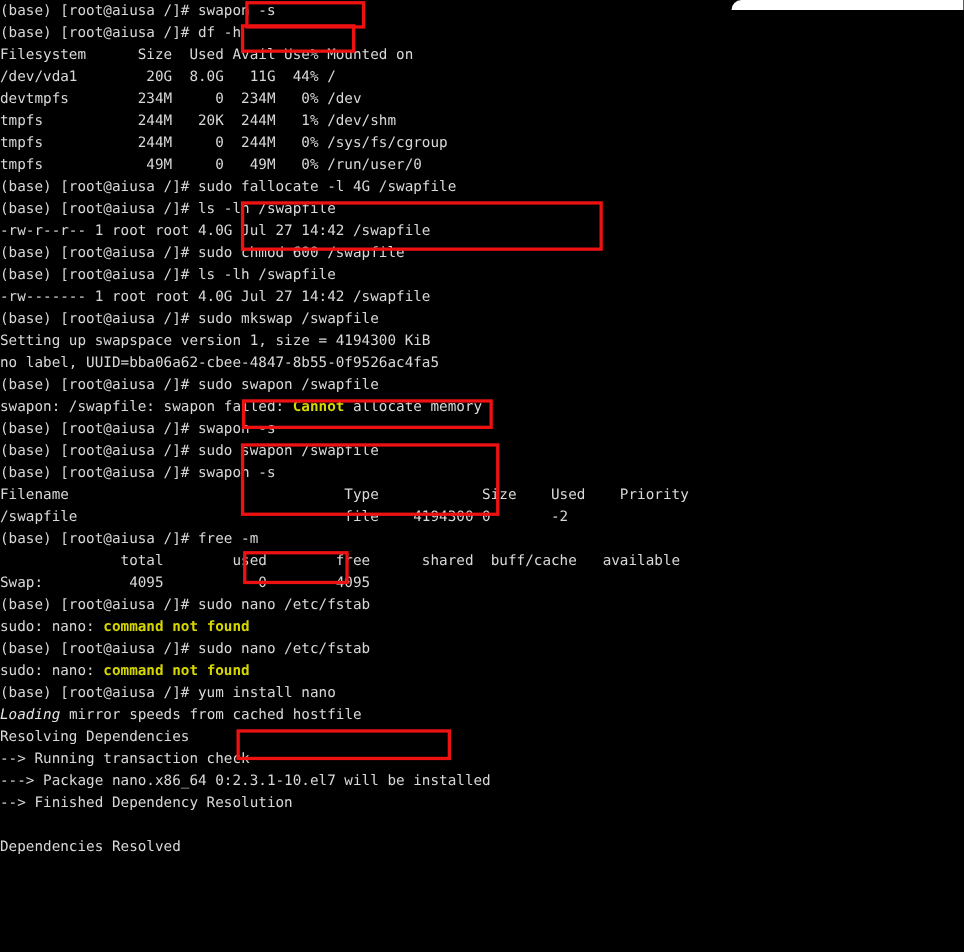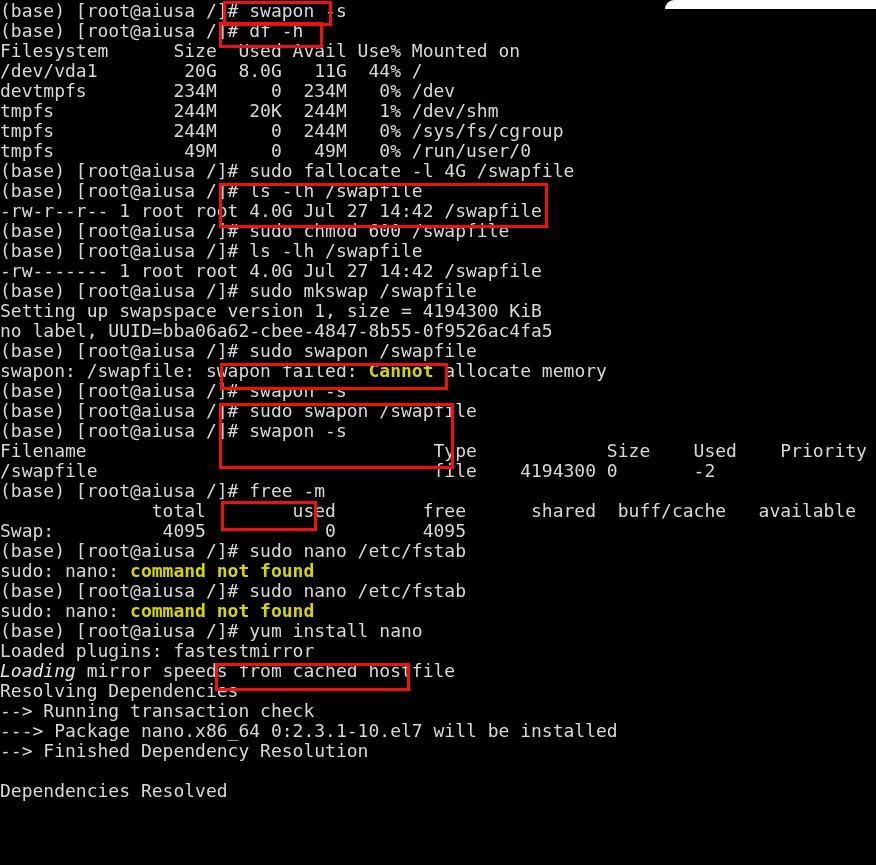--- a/index.html
+++ b/index.html
@@ -35,21 +35,21 @@
     position: absolute;
     top: 0;
     left: 0;
     width: 876px;
     padding: 0;
   }
   .line {
     position: relative;
     height: 20px;
     line-height: 20px;
-    font-size: 18px;
+    font-size: 13px;
     letter-spacing: 0px;
     white-space: pre;
     color: #d8d8d8;
     font-family: "DejaVu Sans Mono", "Liberation Mono", monospace;
   }
   .line.first { height: 21px; line-height: 21px; }
   .fg-default { color: #d8d8d8; }
   .fg-yellow  { color: #d7d700; font-weight: bold; }
   .fg-cyan    { color: #e5e5e5; font-style: italic; }
 
@@ -96,21 +96,20 @@
       <div class="line"><span class="fg-default">Filename                                Type            Size    Used    Priority</span></div>
       <div class="line"><span class="fg-default">/swapfile                               file    4194300 0       -2</span></div>
       <div class="line"><span class="fg-default">(base) [root@aiusa /]# free -m</span></div>
       <div class="line"><span class="fg-default">              total        used        free      shared  buff/cache   available</span></div>
       <div class="line"><span class="fg-default">Swap:          4095           0        4095</span></div>
       <div class="line"><span class="fg-default">(base) [root@aiusa /]# sudo nano /etc/fstab</span></div>
       <div class="line"><span class="fg-default">sudo: nano: </span><span class="fg-yellow">command not found</span></div>
       <div class="line"><span class="fg-default">(base) [root@aiusa /]# sudo nano /etc/fstab</span></div>
       <div class="line"><span class="fg-default">sudo: nano: </span><span class="fg-yellow">command not found</span></div>
       <div class="line"><span class="fg-default">(base) [root@aiusa /]# yum install nano</span></div>
-      <div class="line"><span class="fg-default">Loaded plugins: fastestmirror</span></div>
       <div class="line"><span class="fg-cyan">Loading</span><span class="fg-default"> mirror speeds from cached hostfile</span></div>
       <div class="line"><span class="fg-default">Resolving Dependencies</span></div>
       <div class="line"><span class="fg-default">--&gt; Running transaction check</span></div>
       <div class="line"><span class="fg-default">---&gt; Package nano.x86_64 0:2.3.1-10.el7 will be installed</span></div>
       <div class="line"><span class="fg-default">--&gt; Finished Dependency Resolution</span></div>
       <div class="line"><span class="fg-default"></span></div>
       <div class="line"><span class="fg-default">Dependencies Resolved</span></div>
       <div class="line"><span class="fg-default"></span></div>
     </div>
 

